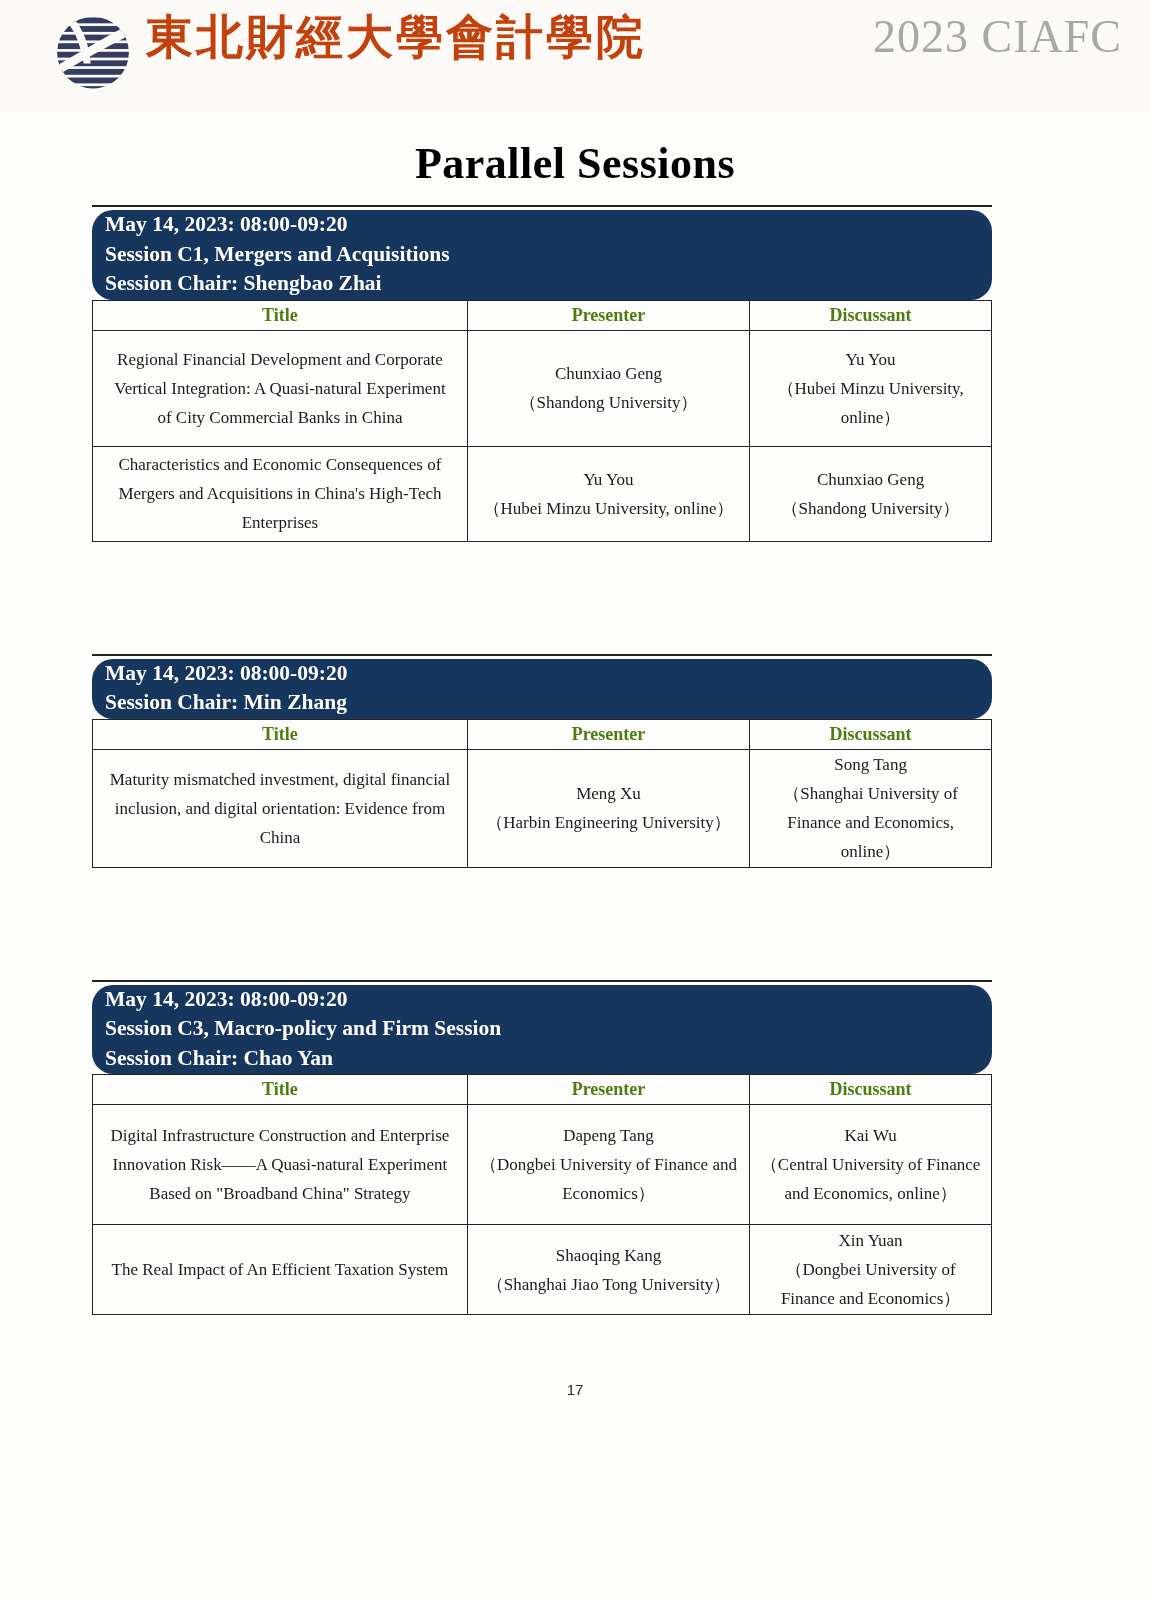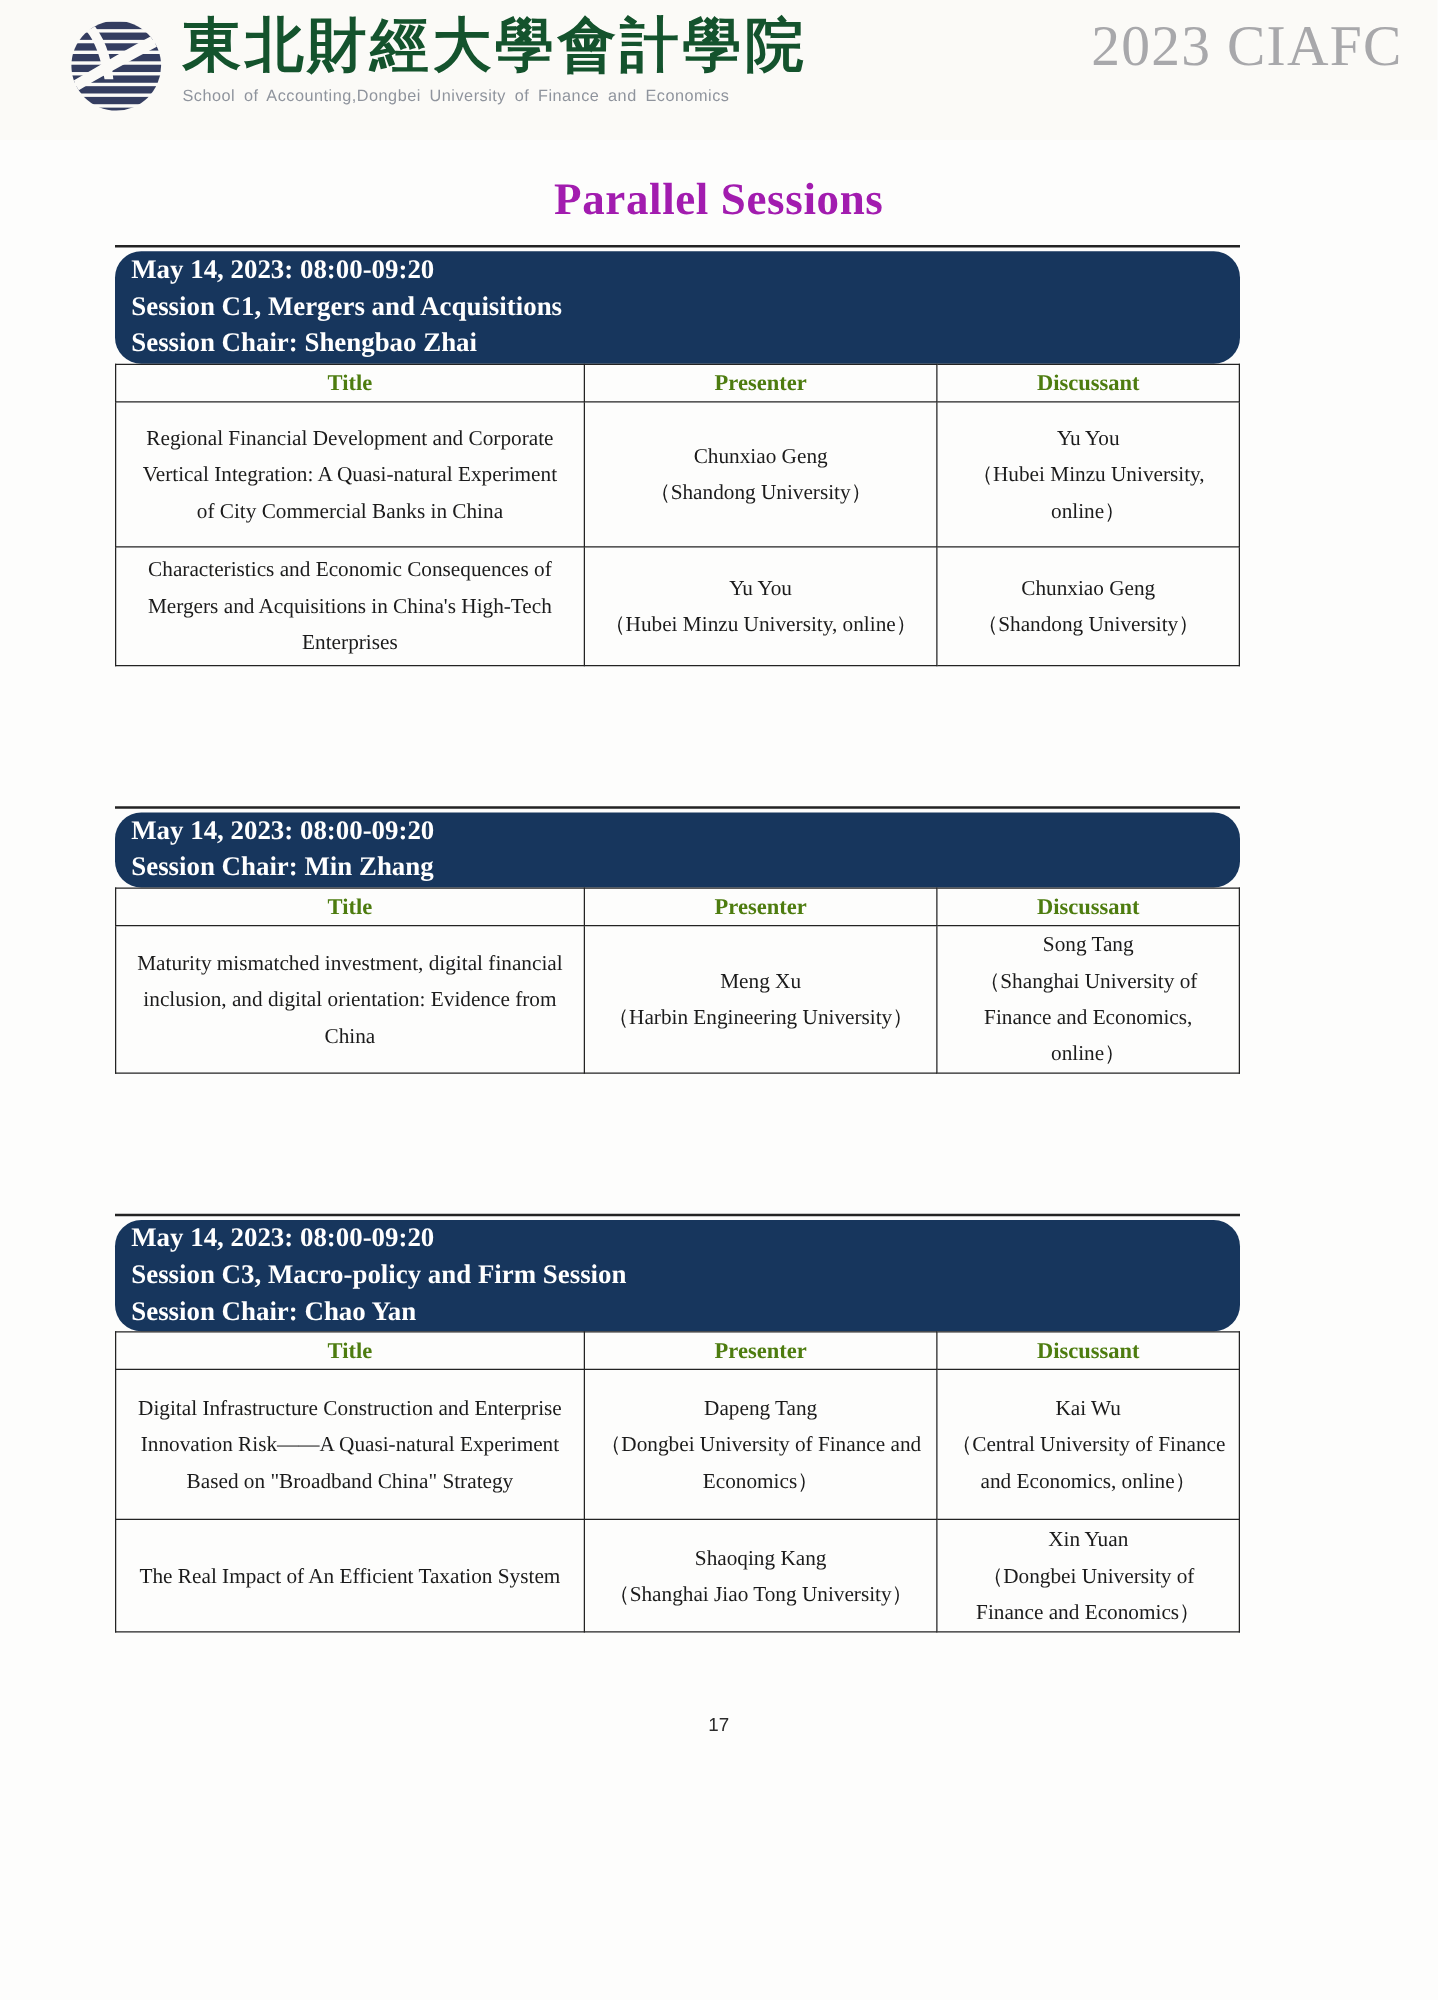--- a/index.html
+++ b/index.html
@@ -12,37 +12,37 @@
     overflow: hidden;
     position: relative;
   }
 
   
   .top-header { position: relative; height: 112px; background: #fbfaf7; }
   .logo-row { position: absolute; left: 54px; top: 6px; display: flex; align-items: flex-start; }
   .logo-svg { width: 78px; height: 78px; margin-top: 6px; flex: 0 0 auto; }
   .logo-text { margin-left: 14px; }
   .uni-cn {
-    font-size: 47px; font-weight: 700; color: #14532d;
+    font-size: 47px; font-weight: 700; color: #c2410c;
     letter-spacing: 3px; line-height: 62px; white-space: nowrap;
   }
   .uni-en {
     font-size: 13px; color: #8f949d; letter-spacing: 0.4px; margin-top: 1px;
     font-family: "Liberation Sans", sans-serif; word-spacing: 3px;
   }
   .badge {
     position: absolute; right: 28px; top: 10px;
     font-size: 46px; color: #a8a8ab; letter-spacing: 1px;
     font-family: "Liberation Serif", serif;
   }
 
   
   .page-title {
-    text-align: center; font-size: 36px; font-weight: 700;
-    color: #a21caf; margin-top: 26px; letter-spacing: 0.5px;
+    text-align: center; font-size: 44px; font-weight: 700;
+    color: #000000; margin-top: 26px; letter-spacing: 0.5px;
   }
 
   
   .session { width: 900px; margin-left: 92px; border-top: 2.5px solid #232323; }
   .session.first { margin-top: 16px; }
   .session.gap { margin-top: 112px; }
   .session-head {
     margin-top: 3px;
     background: #17365d; color: #ffffff;
     font-weight: 700; font-size: 21.5px; line-height: 29.5px;
@@ -94,21 +94,20 @@
         <rect x="0" y="62" width="100" height="7.5" fill="#343d60"></rect>
         <rect x="0" y="73" width="100" height="7.5" fill="#343d60"></rect>
         <rect x="0" y="84" width="100" height="7.5" fill="#343d60"></rect>
         <rect x="0" y="95" width="100" height="7.5" fill="#343d60"></rect>
         <path d="M-6,74 C30,54 68,30 108,10 L108,24 C70,44 32,64 -6,88 Z" fill="#fbfaf7"></path>
         <path d="M20,2 C36,18 45,40 47,66 L38,66 C34,42 26,18 10,8 Z" fill="#fbfaf7"></path>
       </g>
     </svg>
     <div class="logo-text">
       <div class="uni-cn">東北財經大學會計學院</div>
-      <div class="uni-en">School of Accounting,Dongbei University of Finance and Economics</div>
     </div>
   </div>
   <div class="badge">2023 CIAFC</div>
 </div>
 
 <div class="page-title">Parallel Sessions</div>
 
 <section class="session first">
   <div class="session-head">
     <div>May 14, 2023: 08:00-09:20</div>

